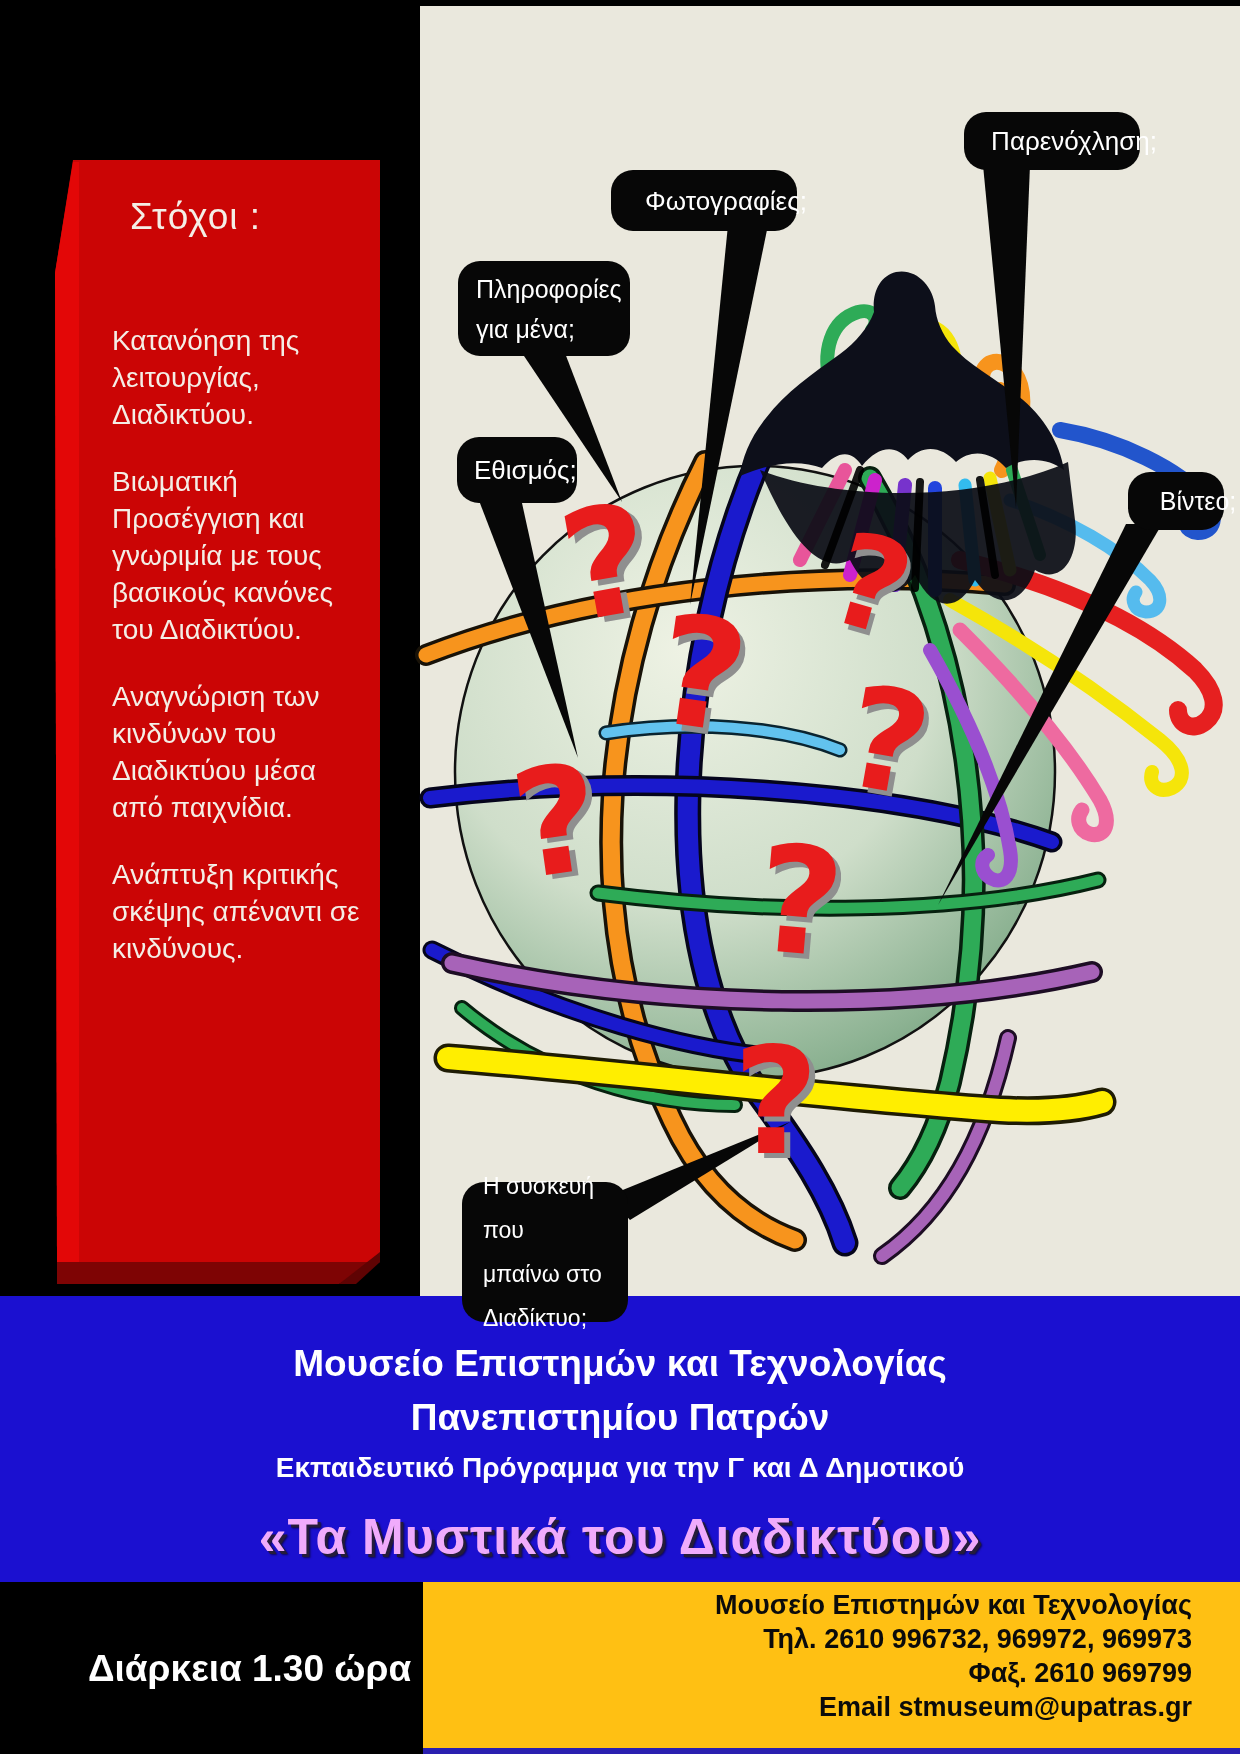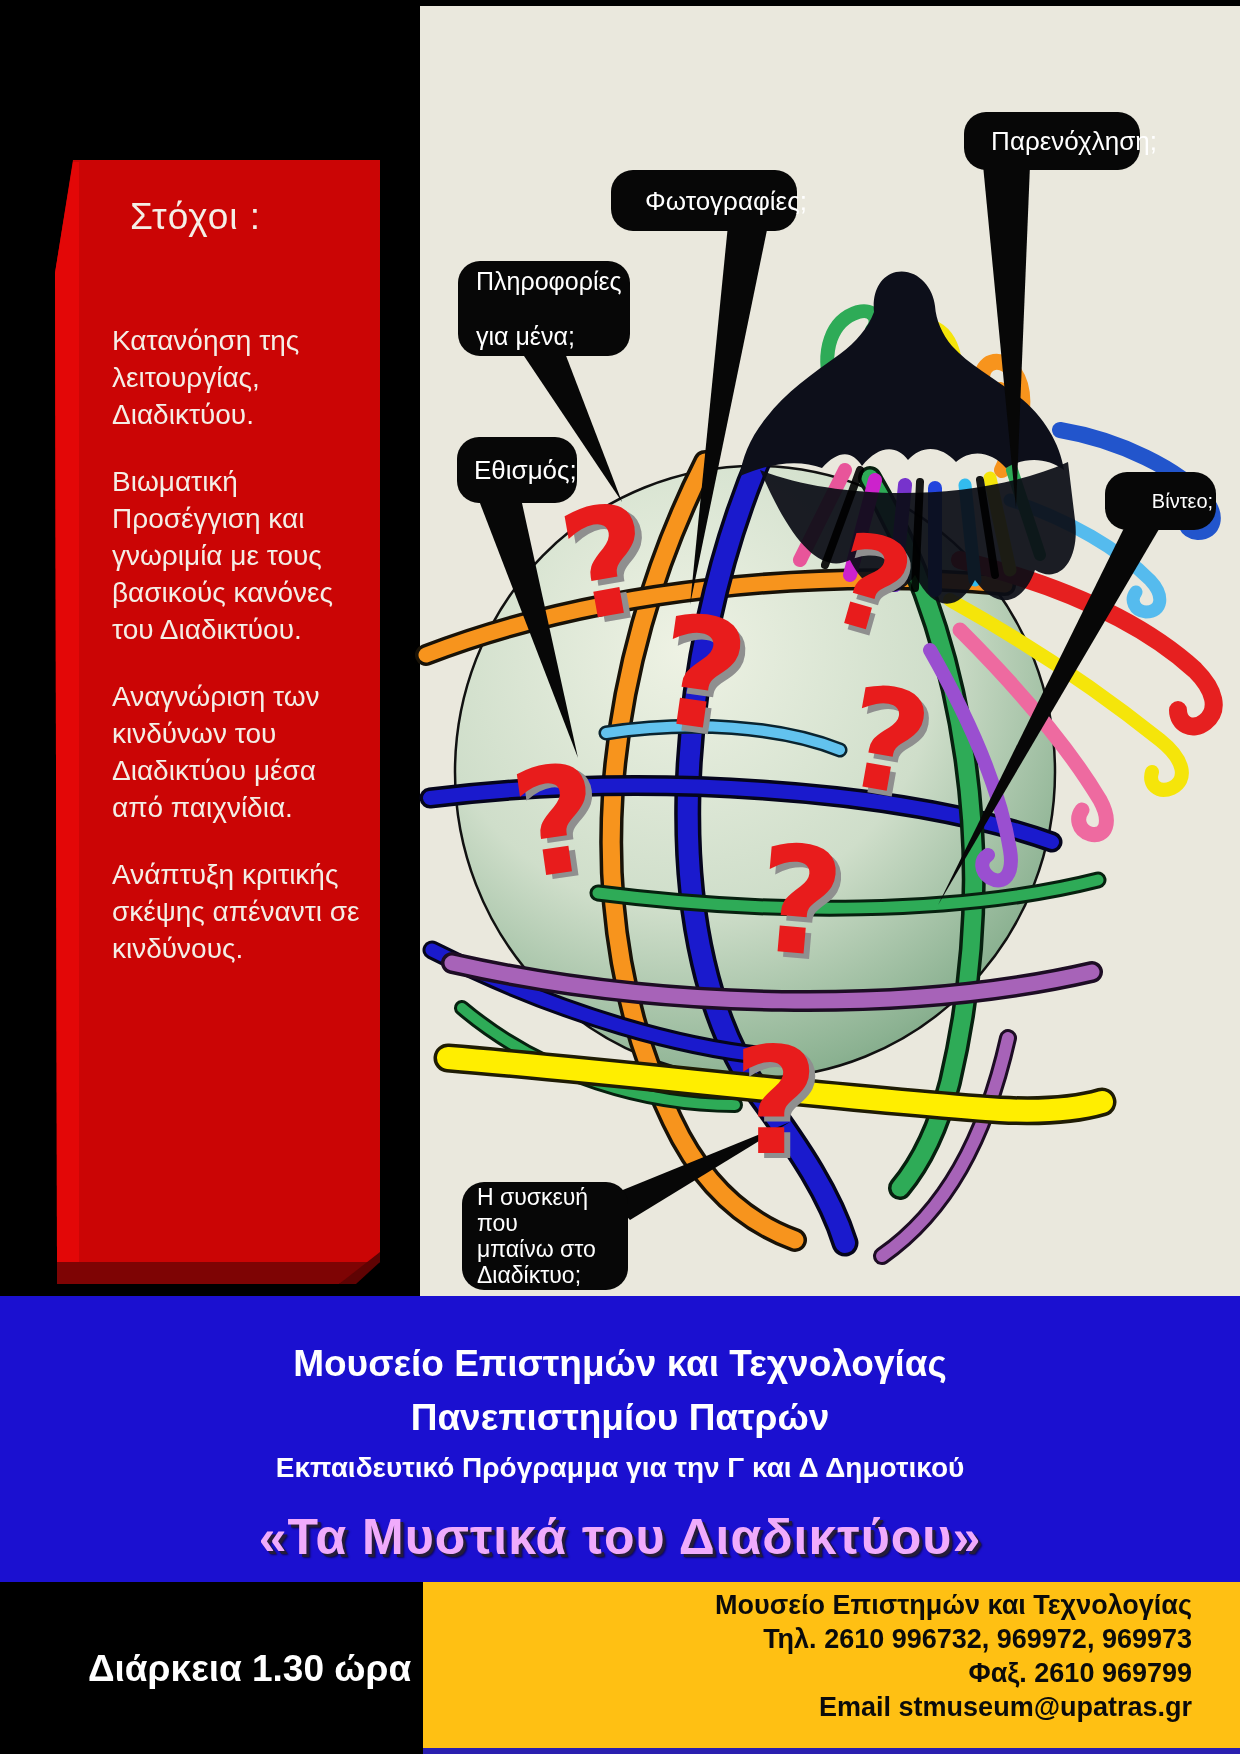--- a/index.html
+++ b/index.html
@@ -194,34 +194,34 @@
   </div>
 
   <div class="callout center" style="left:964px;top:112px;width:176px;height:58px;">
     <span>Παρενόχληση;</span>
   </div>
 
   <div class="callout center" style="left:611px;top:170px;width:186px;height:61px;">
     <span>Φωτογραφίες;</span>
   </div>
 
-  <div class="callout left" style="left:458px;top:261px;width:172px;height:95px;padding-left:18px;font-size:25px;justify-content:space-between;">
+  <div class="callout left" style="left:458px;top:261px;width:172px;height:95px;padding-left:18px;font-size:25px;">
     <span>Πληροφορίες</span>
     <span>για μένα;</span>
   </div>
 
   <div class="callout left" style="left:457px;top:437px;width:120px;height:66px;padding-left:17px;">
     <span>Εθισμός;</span>
   </div>
 
-  <div class="callout center" style="left:1105px;top:472px;width:111px;height:58px;font-size:20px;">
+  <div class="callout center" style="left:1128px;top:472px;width:96px;height:58px;font-size:25px;">
     <span>Βίντεο;</span>
   </div>
 
-  <div class="callout left" style="left:462px;top:1182px;width:166px;height:108px;padding-left:15px;font-size:23px;line-height:26px;">
+  <div class="callout left" style="left:462px;top:1182px;width:166px;height:140px;padding-left:21px;font-size:23px;line-height:44px;">
     <span>Η συσκευή που</span>
     <span>μπαίνω  στο</span>
     <span>Διαδίκτυο;</span>
   </div>
 
   <div class="band-text band-title" style="top:1338px;">Μουσείο  Επιστημών και Τεχνολογίας</div>
   <div class="band-text band-title" style="top:1392px;">Πανεπιστημίου Πατρών</div>
   <div class="band-text band-program" style="top:1452px;">Εκπαιδευτικό Πρόγραμμα για την Γ και Δ Δημοτικού</div>
   <div class="band-text band-motto" style="top:1508px;">«Τα Μυστικά του Διαδικτύου»</div>
 

